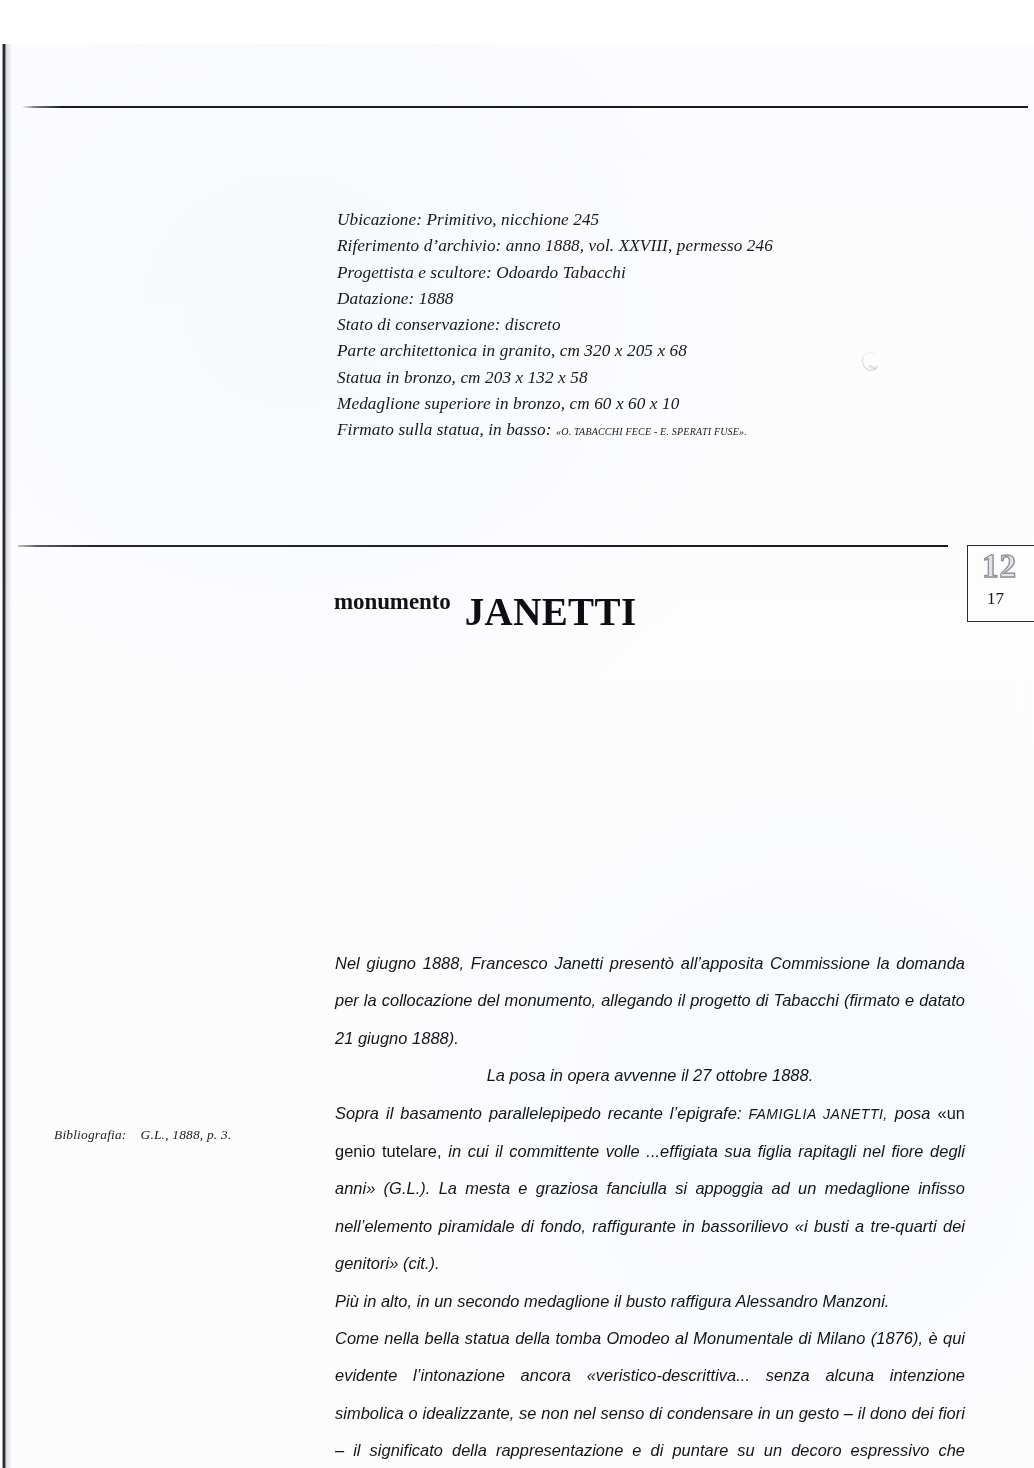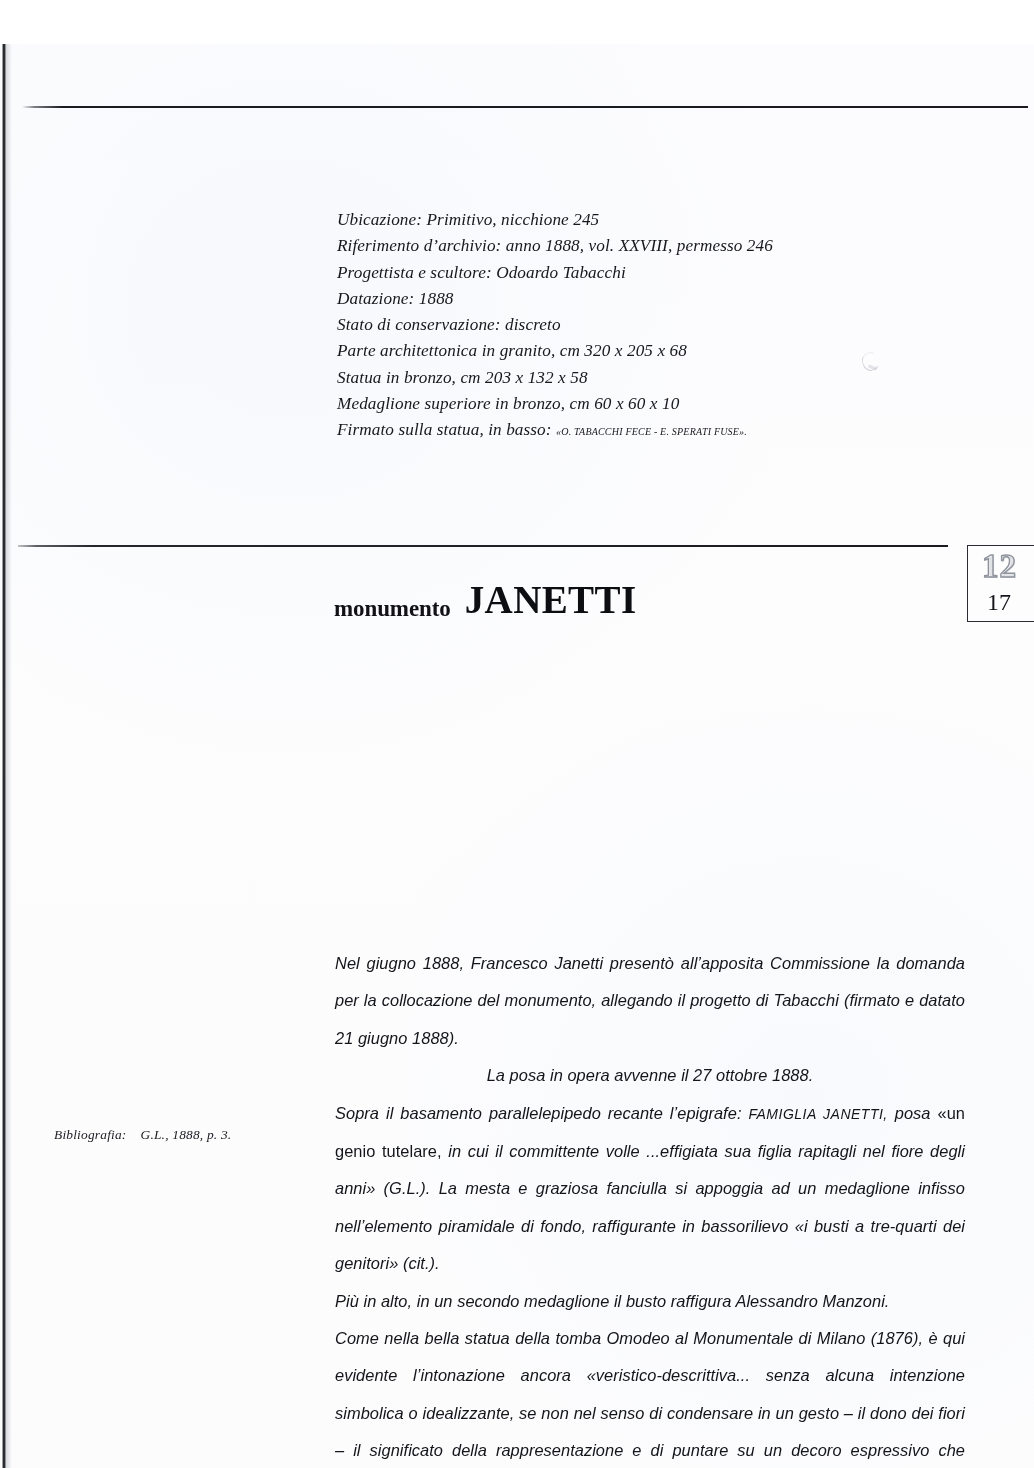--- a/index.html
+++ b/index.html
@@ -87,23 +87,23 @@
   }
   .meta-line .sig {
     font-size: 10px;
     letter-spacing: 0.2px;
   }
 
   
   #title-block {
     position: absolute;
     left: 334px;
-    top: 533px;
+    top: 545px;
     display: flex;
-    align-items: flex-end;
+    align-items: flex-start;
   }
   #title-pre {
     font-weight: bold;
     font-size: 23px;
     letter-spacing: -0.1px;
     color: #111116;
   }
   #title-main {
     font-weight: bold;
     font-size: 39px;
@@ -131,21 +131,21 @@
     font-size: 33px;
     letter-spacing: 1px;
     color: transparent;
     -webkit-text-stroke: 1.4px #8e939c;
     text-shadow: 1px 1px 0 rgba(200,204,210,0.55);
   }
   #chapter-page {
     position: absolute;
     left: 19px;
     top: 43px;
-    font-size: 24px;
+    font-size: 17px;
     color: #16171c;
     text-align: center;
   }
 
   
   #bibliography {
     position: absolute;
     left: 54px;
     top: 1083px;
     font-style: italic;

